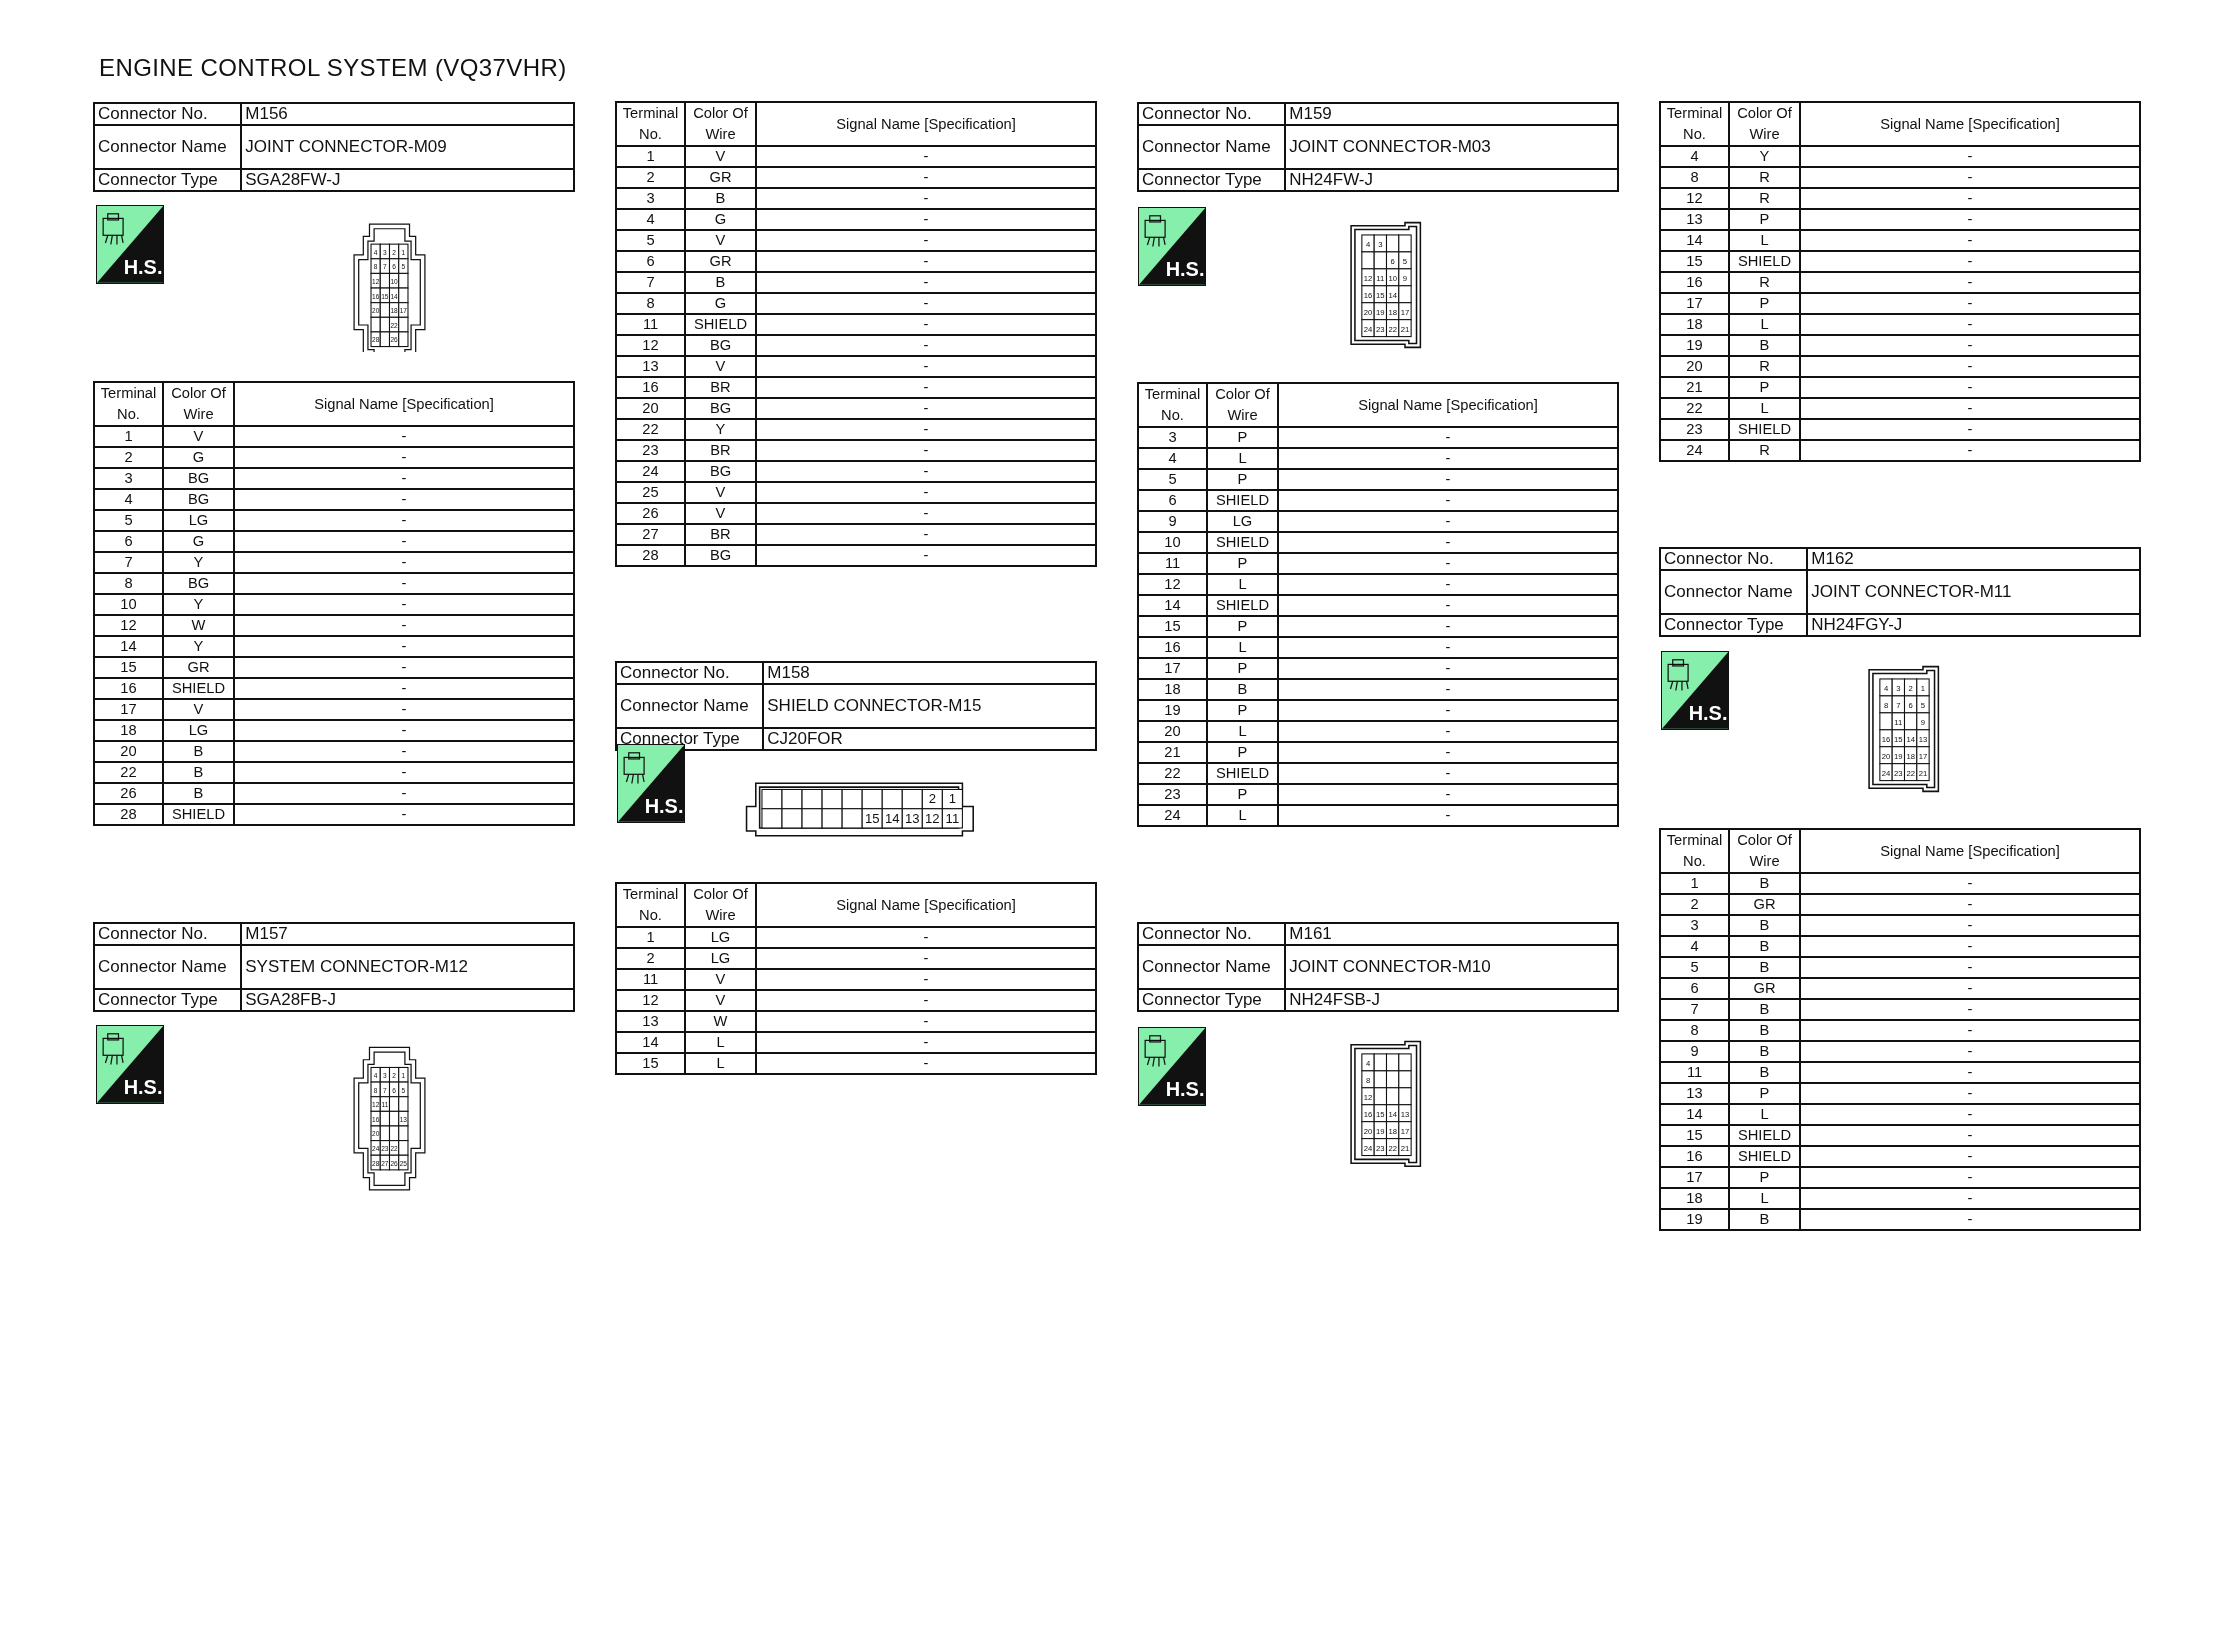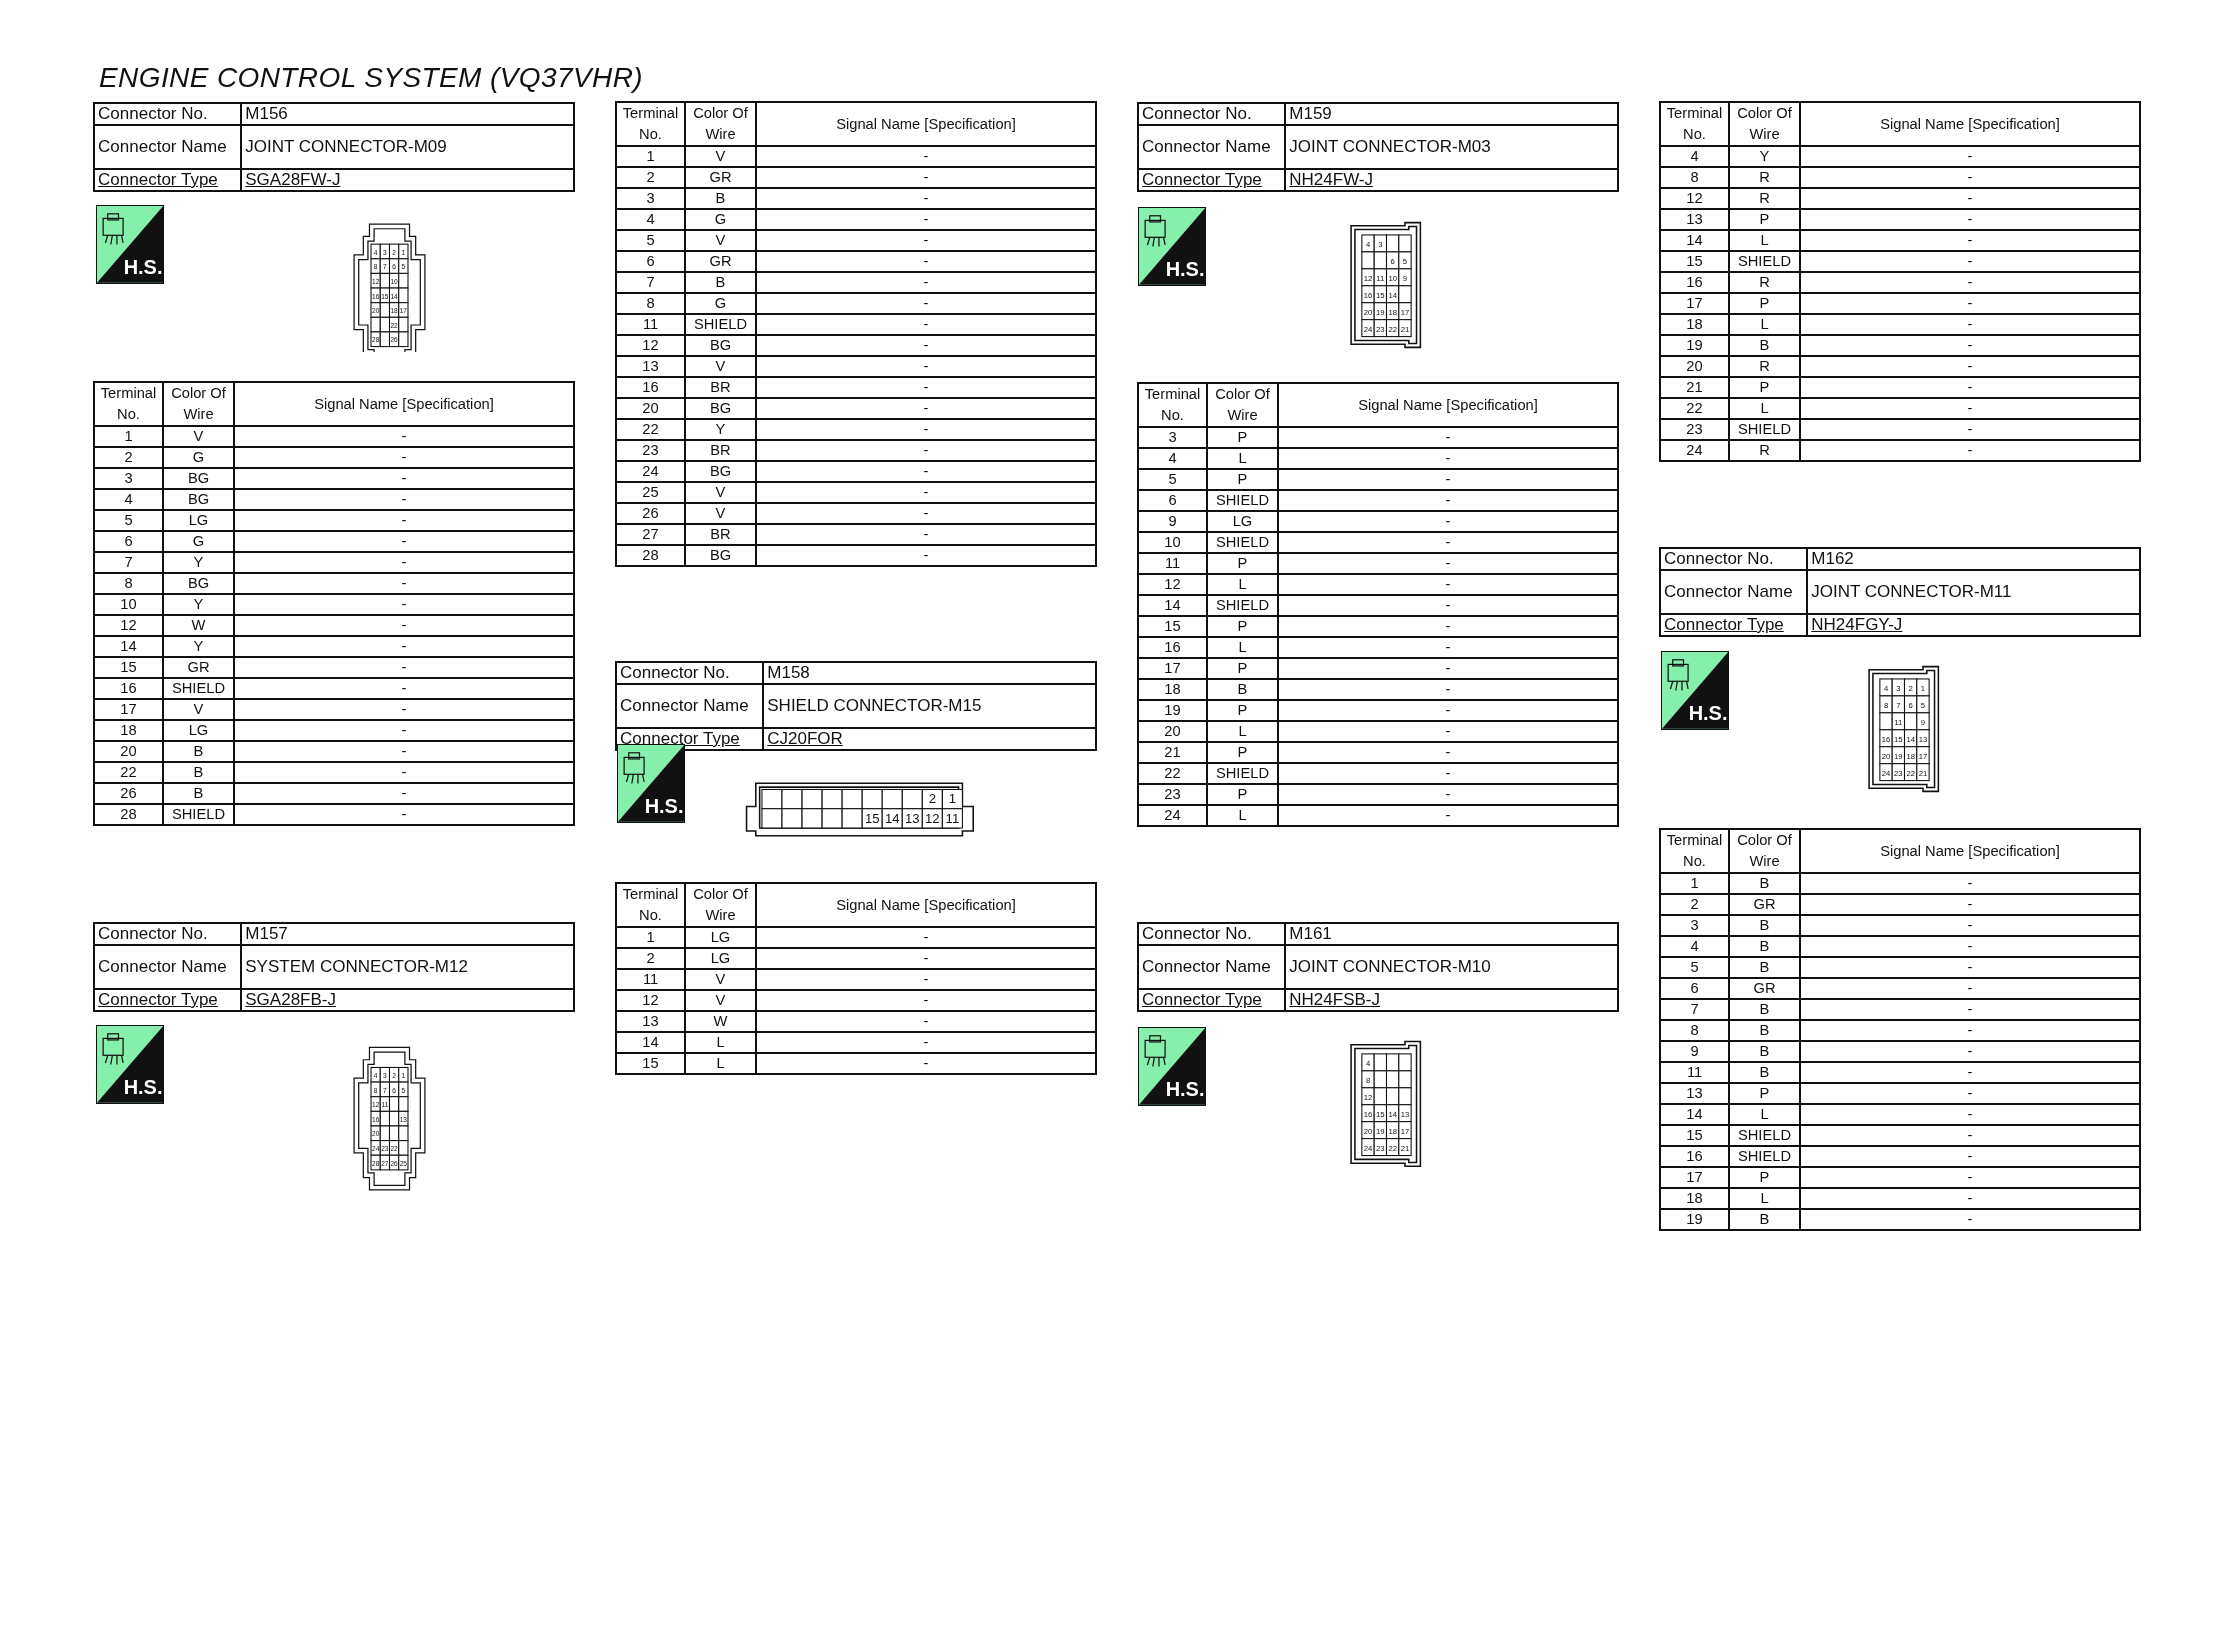--- a/index.html
+++ b/index.html
@@ -1,25 +1,25 @@
 <!DOCTYPE html>
 <html style="font-size:12.3px"><head>
 <meta charset="utf-8">
 <style>
   html, body { margin:0; padding:0; background:#ffffff; }
   body { width:2227px; height:1644px; position:relative; overflow:hidden;
          font-family:"Liberation Sans", sans-serif; color:#111; }
-  .title { position:absolute; left:99px; top:62px; font-size:28px; letter-spacing:0.4px; white-space:nowrap;font-style:italic; }
+  .title { position:absolute; left:99px; top:54px; font-size:24px; letter-spacing:0.4px; white-space:nowrap; }
   .block { position:absolute; }
   table.info, table.term { border-collapse:collapse; width:100%; table-layout:fixed; }
   table.info td { border:2.3px solid #111; font-size:17px; padding:0 3.1px; white-space:nowrap; }
   table.info td.lbl { width:139px; }
   table.info tr.r1 td { height:19.3px; }
   table.info tr.r2 td { height:42px;margin-left:38px; }
-  table.info tr.r3 td { height:19.3px;text-decoration:underline; }
+  table.info tr.r3 td { height:19.3px; }
   table.term th, table.term td { border:2.3px solid #111; font-size:14.7px; text-align:center; font-weight:normal; padding:0; }
   table.term th { height:42px; line-height:21px; }
   table.term td { height:19px; line-height:18.5px; }
   table.term col.c1 { width:69px; }
   table.term col.c2 { width:71px; }
   .hs { position:absolute; width:66px; height:77px; border:1.5px solid #111; background:#86efac; overflow:hidden; }
   .hs svg { display:block; }
   .conn { position:absolute; }
   .conn svg text { font-family:"Liberation Sans", sans-serif; }
 </style>

